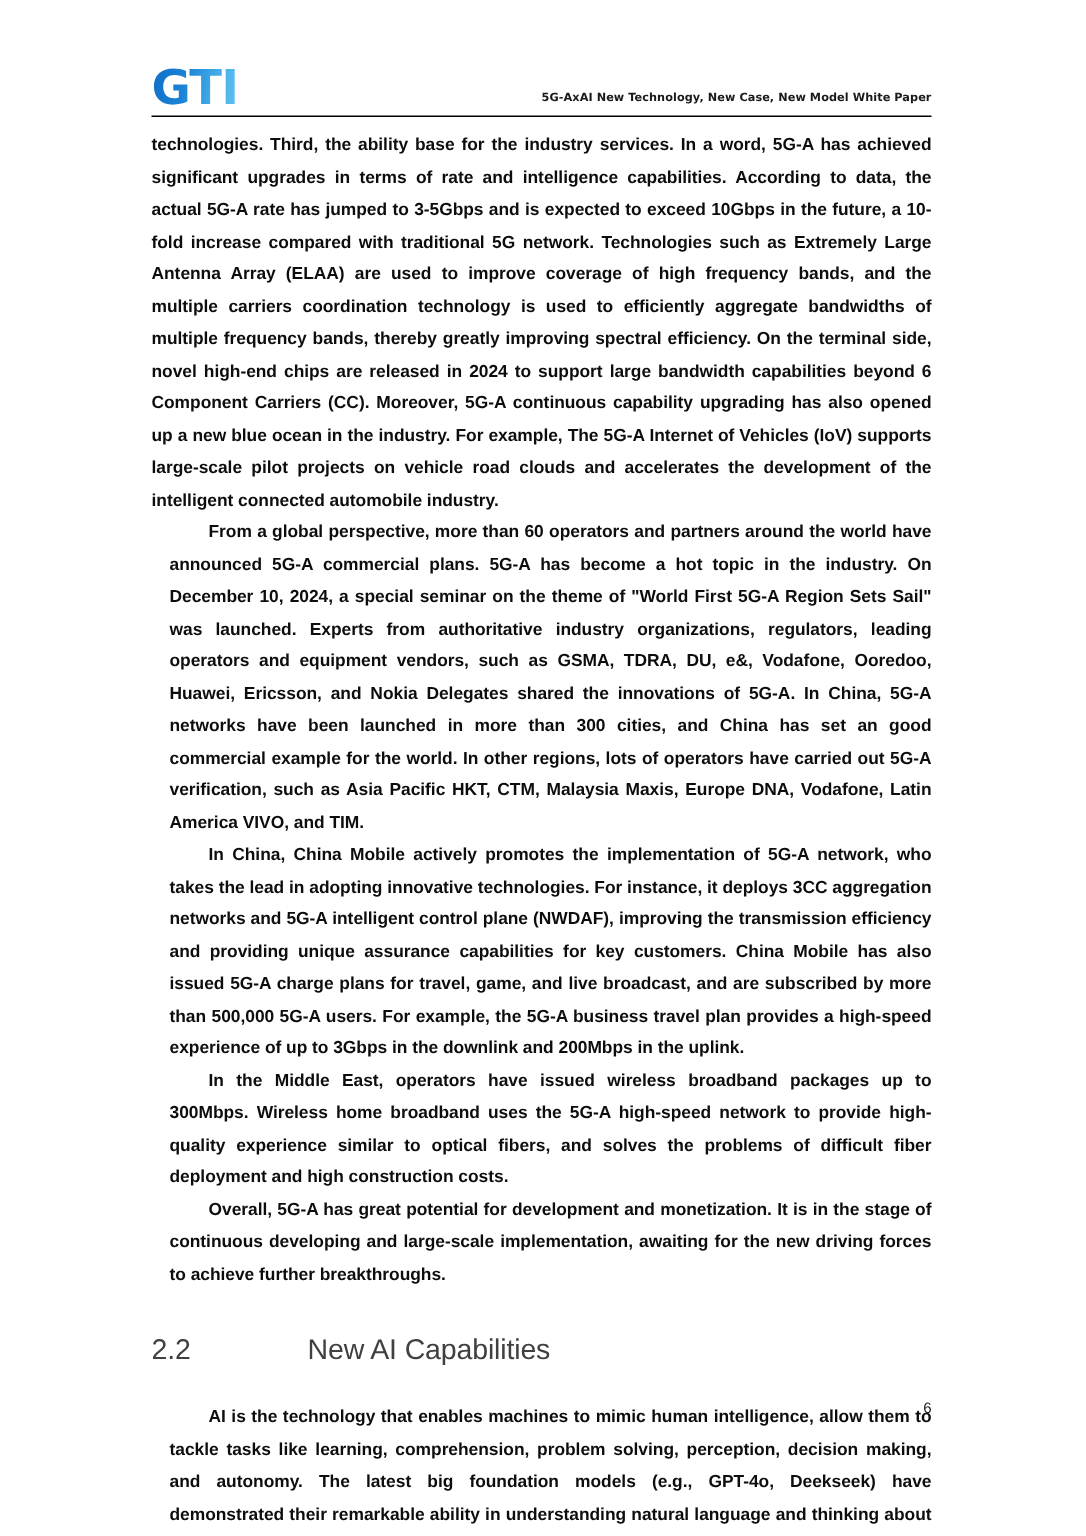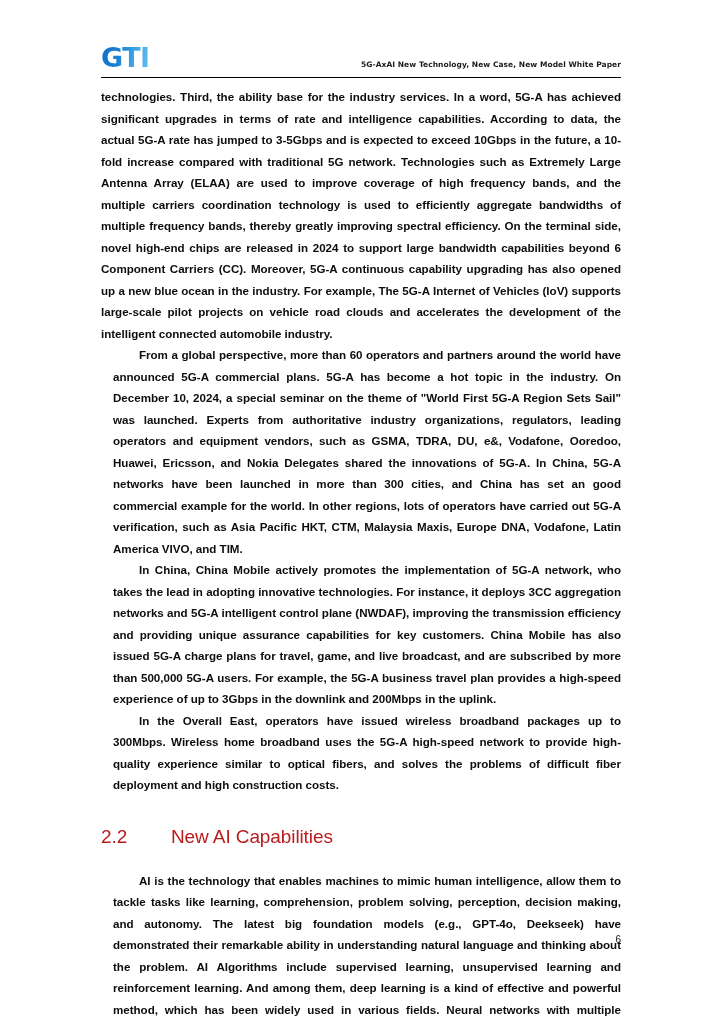--- a/index.html
+++ b/index.html
@@ -30,21 +30,21 @@
     left: 101px;
     top: 42px;
     width: 520px;
     height: 36px;
   }
   .logo {
     position: absolute;
     left: 101px;
     top: 44px;
     font-family: "DejaVu Sans", sans-serif;
-    font-size: 27px;
+    font-size: 32px;
     font-weight: bold;
     letter-spacing: -0.5px;
     background: linear-gradient(100deg, #0f6fc6 0%, #1b83d6 38%, #3fa9e8 68%, #62c2f0 100%);
     -webkit-background-clip: text;
     background-clip: text;
     color: transparent;
     -webkit-text-fill-color: transparent;
     line-height: 28px;
     white-space: nowrap;
   }
@@ -92,32 +92,34 @@
   p.body-par.indent {
     text-indent: 26px;
     margin-left: 12px;
   }
 
   h2.section-heading {
     margin: 0;
     font-family: "Liberation Sans", sans-serif;
     font-size: 19px;
     font-weight: normal;
-    color: #b91c1c;
+    color: #404040;
     line-height: 26px;
     letter-spacing: -0.1px;
     display: flex;
+    gap: 18px;
   }
   h2.section-heading .sec-num {
     display: inline-block;
     width: 70px;
     flex: 0 0 70px;
   }
   h2.section-heading .sec-title {
     display: inline-block;
+    margin-left: 16px;
   }
 
   .gap-heading-before { height: 28px; }
   .gap-heading-after  { height: 20px; }
 
   
   .page-number {
     position: absolute;
     right: 103px;
     top: 934px;
@@ -141,22 +143,23 @@
   <div class="header-rule"></div>
 
   <div class="content">
 
     <p class="body-par">technologies. Third, the ability base for the industry services. In a word, 5G-A has achieved significant upgrades in terms of rate and intelligence capabilities. According to data, the actual 5G-A rate has jumped to 3-5Gbps and is expected to exceed 10Gbps in the future, a 10-fold increase compared with traditional 5G network. Technologies such as Extremely Large Antenna Array (ELAA) are used to improve coverage of high frequency bands, and the multiple carriers coordination technology is used to efficiently aggregate bandwidths of multiple frequency bands, thereby greatly improving spectral efficiency. On the terminal side, novel high-end chips are released in 2024 to support large bandwidth capabilities beyond 6 Component Carriers (CC). Moreover, 5G-A continuous capability upgrading has also opened up a new blue ocean in the industry. For example, The 5G-A Internet of Vehicles (IoV) supports large-scale pilot projects on vehicle road clouds and accelerates the development of the intelligent connected automobile industry.</p>
 
     <p class="body-par indent">From a global perspective, more than 60 operators and partners around the world have announced 5G-A commercial plans. 5G-A has become a hot topic in the industry. On December 10, 2024, a special seminar on the theme of "World First 5G-A Region Sets Sail" was launched. Experts from authoritative industry organizations, regulators, leading operators and equipment vendors, such as GSMA, TDRA, DU, e&amp;, Vodafone, Ooredoo, Huawei, Ericsson, and Nokia Delegates shared the innovations of 5G-A. In China, 5G-A networks have been launched in more than 300 cities, and China has set an good commercial example for the world. In other regions, lots of operators have carried out 5G-A verification, such as Asia Pacific HKT, CTM, Malaysia Maxis, Europe DNA, Vodafone, Latin America VIVO, and TIM.</p>
 
     <p class="body-par indent">In China, China Mobile actively promotes the implementation of 5G-A network, who takes the lead in adopting innovative technologies. For instance, it deploys 3CC aggregation networks and 5G-A intelligent control plane (NWDAF), improving the transmission efficiency and providing unique assurance capabilities for key customers. China Mobile has also issued 5G-A charge plans for travel, game, and live broadcast, and are subscribed by more than 500,000 5G-A users. For example, the 5G-A business travel plan provides a high-speed experience of up to 3Gbps in the downlink and 200Mbps in the uplink.</p>
 
-    <p class="body-par indent">In the Overall East, operators have issued wireless broadband packages up to 300Mbps. Wireless home broadband uses the 5G-A high-speed network to provide high-quality experience similar to optical fibers, and solves the problems of difficult fiber deployment and high construction costs.</p>
+    <p class="body-par indent">In the Middle East, operators have issued wireless broadband packages up to 300Mbps. Wireless home broadband uses the 5G-A high-speed network to provide high-quality experience similar to optical fibers, and solves the problems of difficult fiber deployment and high construction costs.</p>
 
+    <p class="body-par indent">Overall, 5G-A has great potential for development and monetization. It is in the stage of continuous developing and large-scale implementation, awaiting for the new driving forces to achieve further breakthroughs.</p>
 
     <div class="gap-heading-before"></div>
 
     <h2 class="section-heading">
       <span class="sec-num">2.2</span>
       <span class="sec-title">New AI Capabilities</span>
     </h2>
 
     <div class="gap-heading-after"></div>
 

